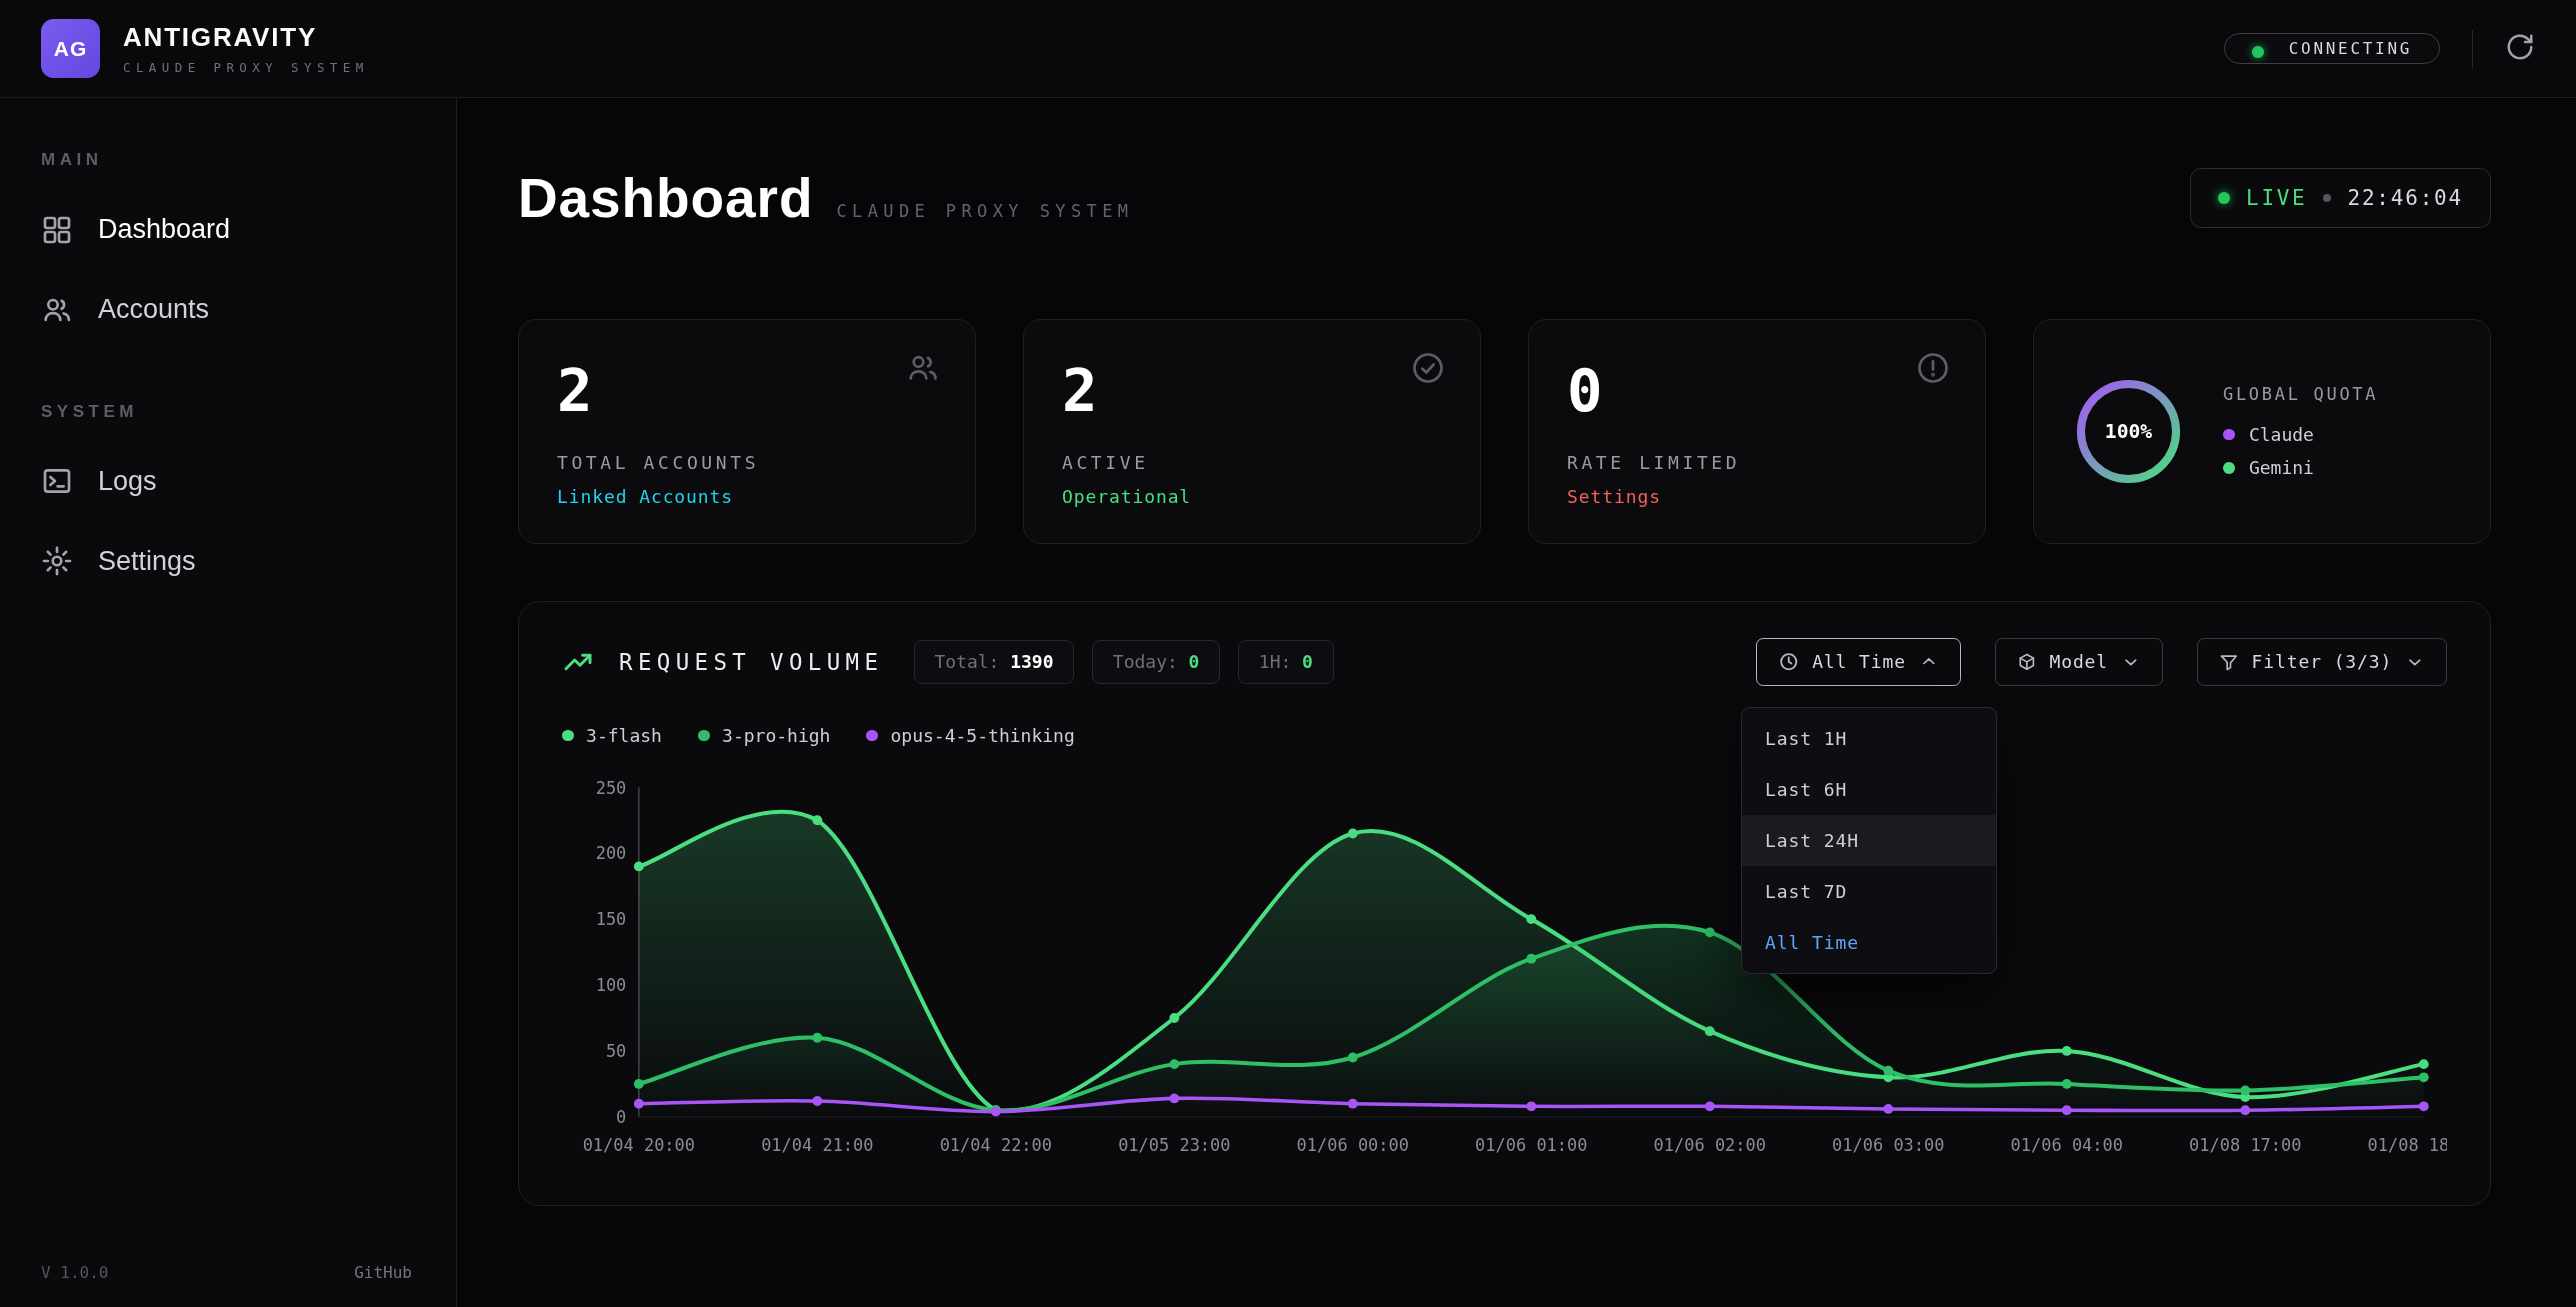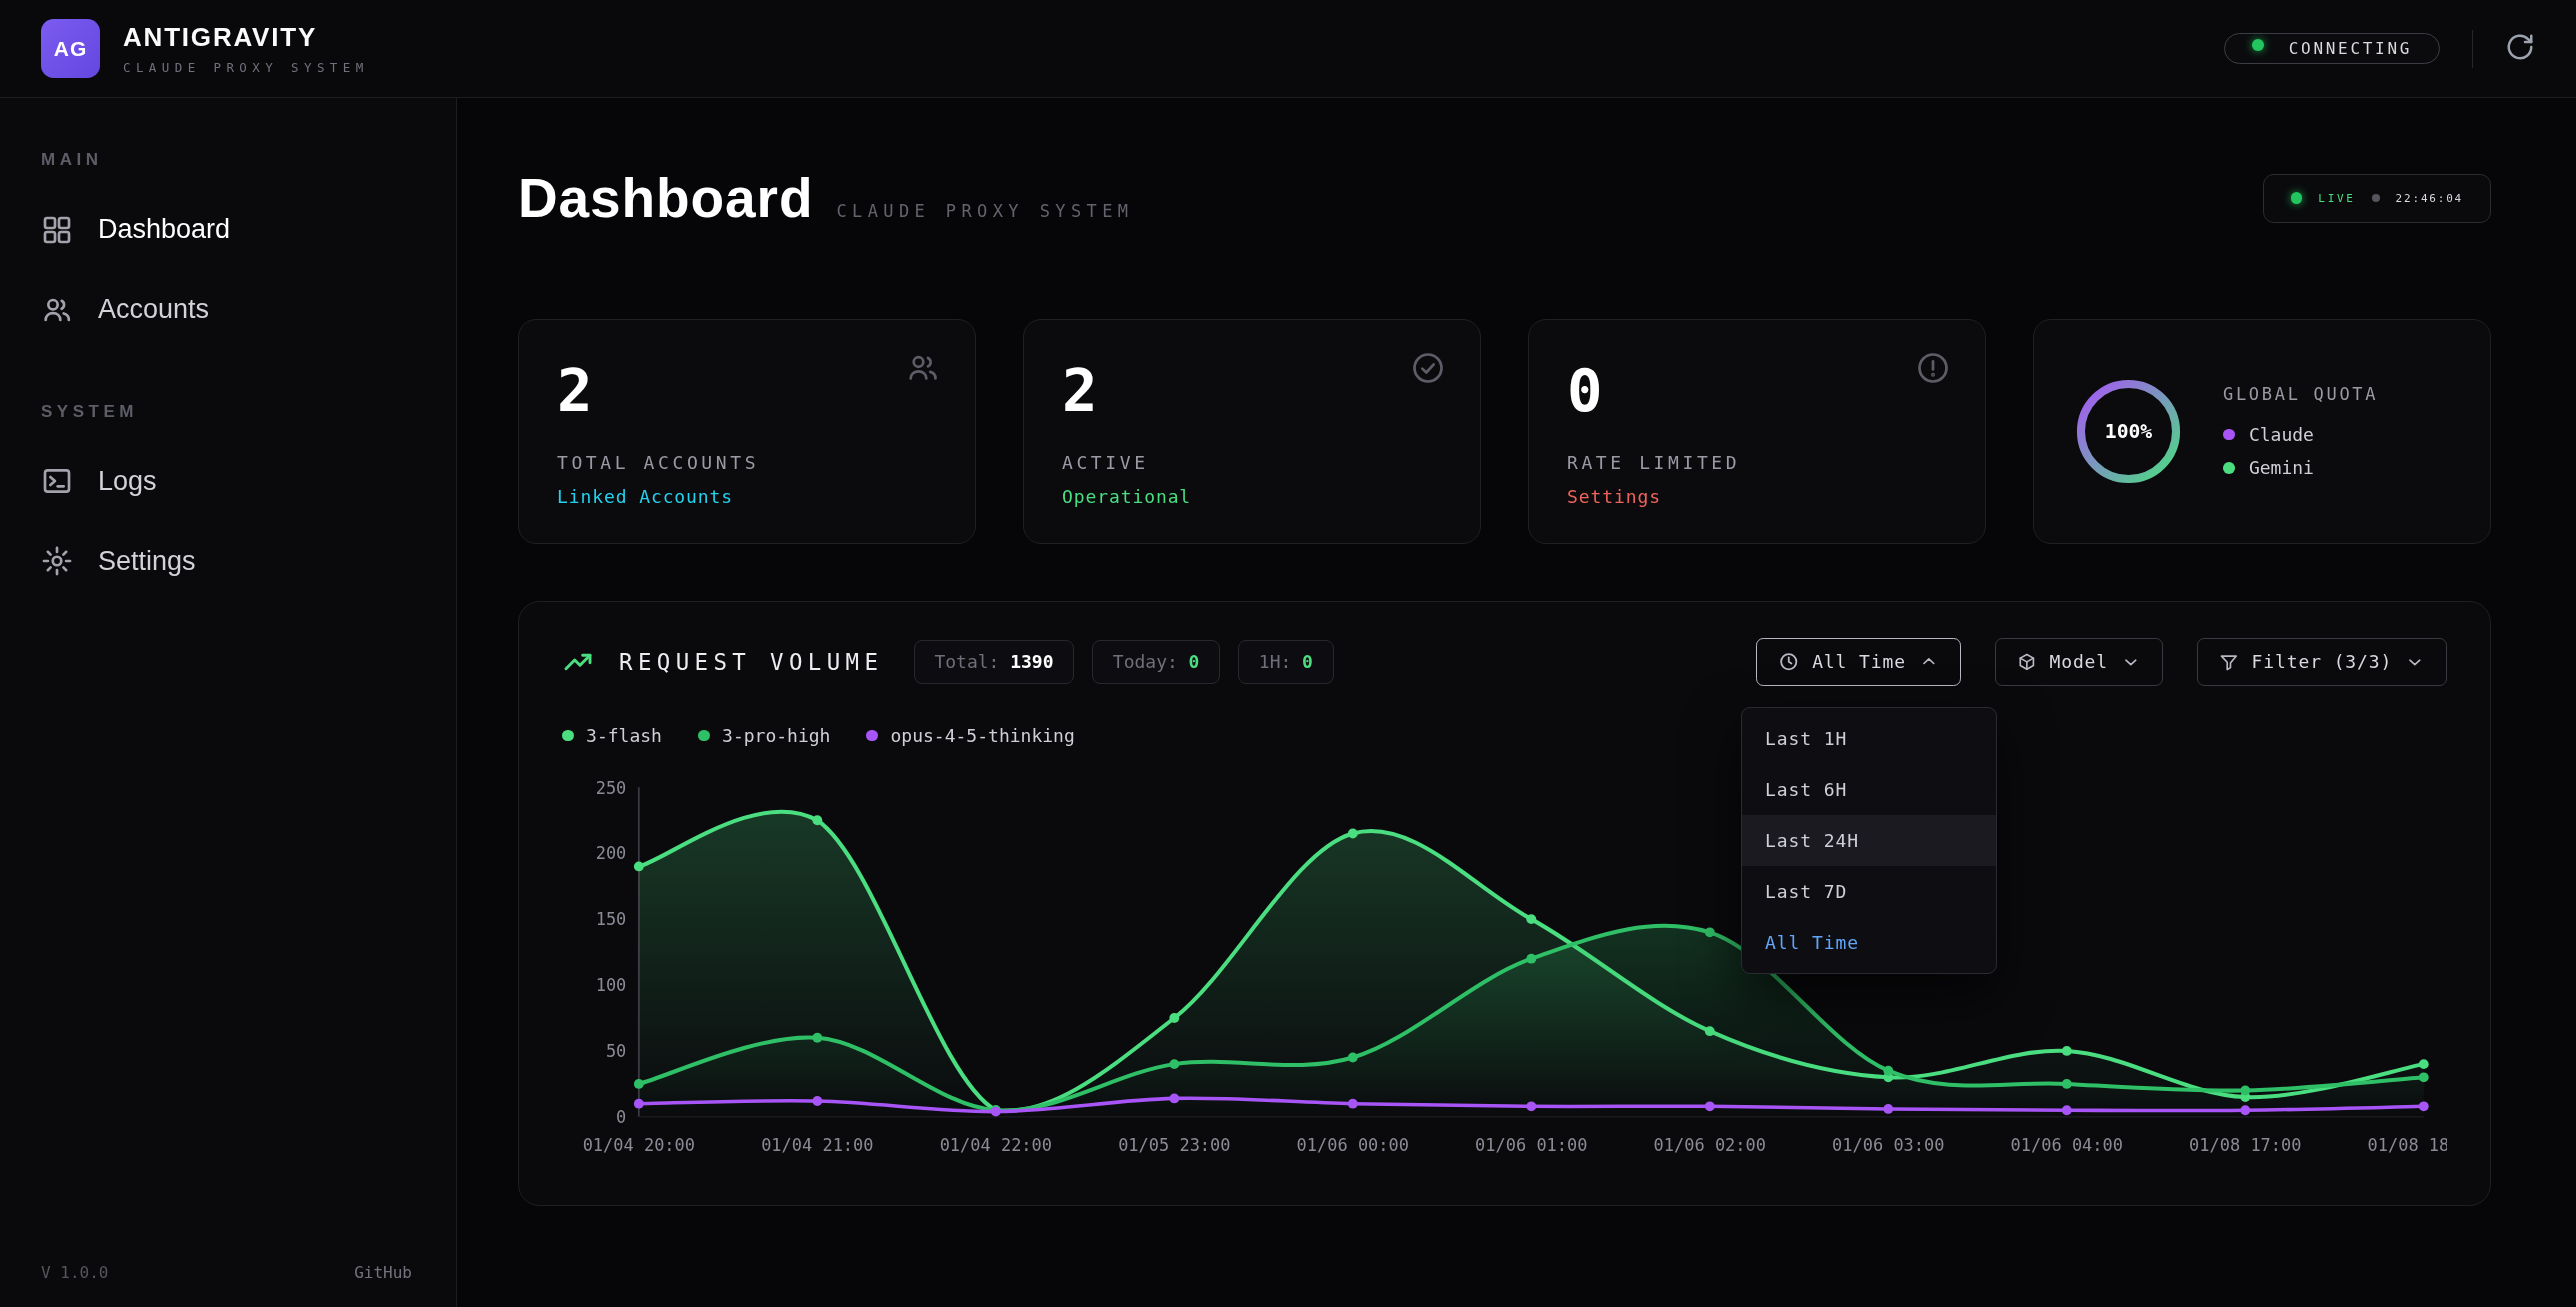--- a/index.html
+++ b/index.html
@@ -21,21 +21,21 @@
     background:linear-gradient(135deg,#7c5cf0,#6347e0);
     display:flex; align-items:center; justify-content:center;
     font-family:"Liberation Sans", sans-serif; font-weight:bold; font-size:21px; color:#fff;
     letter-spacing:0.9px;
   }
   .brand { margin-left:23px; }
   .brand-title { font-family:"Liberation Sans", sans-serif; font-weight:bold; font-size:26px; letter-spacing:1.8px; color:#fafafa; }
   .brand-sub { margin-top:7.2px; font-size:12.5px; letter-spacing:5.4px; color:#70707c; }
   .topbar-right { margin-left:auto; display:flex; align-items:center; }
   .status-pill {
-    display:flex; align-items:flex-start; gap:25px;
+    display:flex; align-items:flex-end; gap:25px;
     border:0.9px solid #3d3d45; border-radius:894px; padding:5px 27px;
     background:rgba(255,255,255,0.01); cursor:default;
   }
   .dot { border-radius:50%; display:inline-block; }
   .dot-green { background:#22c55e; box-shadow:0 0 9px rgba(34,197,94,.8); width:11.6px; height:11.6px; }
   .status-pill .label { font-size:16px; letter-spacing:2.7px; color:#d9d9e0; }
   .topbar-divider { width:0.9px; height:38px; background:#26262c; margin:0 32px; }
   .icon-btn { background:none; border:none; color:#9ca3af; cursor:pointer; display:flex; align-items:center; }
 
   
@@ -67,21 +67,21 @@
   
   .main { flex:1; padding:68px 85px 0 61px; position:relative; }
 
   .page-header { display:flex; justify-content:space-between; align-items:center; }
   .title-wrap { display:flex; align-items:baseline; gap:23px; }
   .page-title { font-family:"Liberation Sans", sans-serif; font-weight:bold; font-size:55px; color:#ffffff; letter-spacing:0.9px; }
   .page-sub { font-size:17px; letter-spacing:5.4px; color:#63636e; }
   .live-pill {
     display:flex; align-items:center; gap:16px;
     border:0.9px solid #2c2c33; background:#0a0a0c; border-radius:10.7px; padding:17px 27px;
-    font-size:11px;
+    font-size:21px;
   }
   .live-pill .live { color:#4ade80; letter-spacing:2.7px; }
   .sep-dot { width:8px; height:8px; background:#55555e; }
   .live-pill .time { color:#d9d9e0; letter-spacing:1.8px; }
 
   
   .cards { margin-top:89px; display:grid; grid-template-columns:repeat(4,1fr); gap:47px; }
   .card {
     background:#0b0b0e; border:0.9px solid #1f1f25; border-radius:18px;
     padding:36px 38px; position:relative; min-height:224px;

